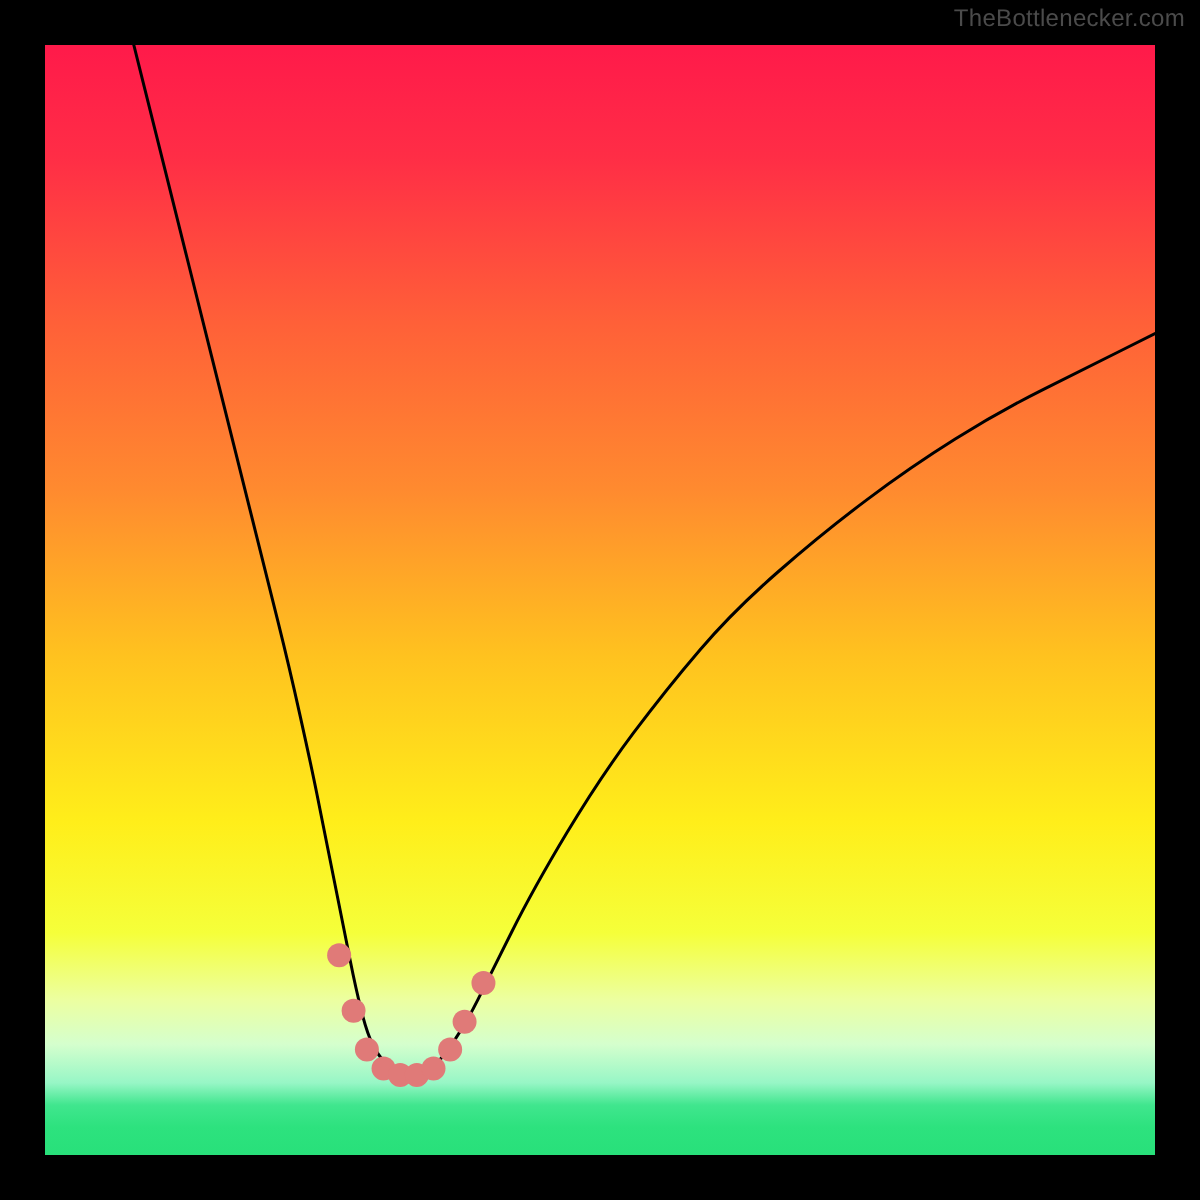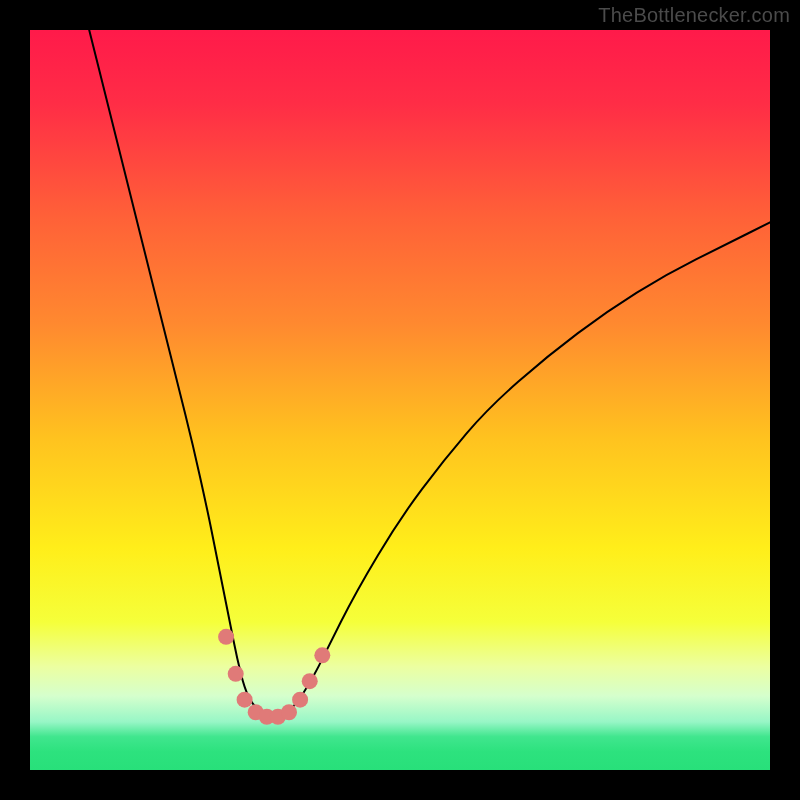--- a/index.html
+++ b/index.html
@@ -24,21 +24,21 @@
     top: 30px;
     width: 740px;
     height: 740px;
     overflow: hidden;
   }
   .watermark {
     position: absolute;
     top: 4px;
     right: 10px;
     font-family: Arial, Helvetica, sans-serif;
-    font-size: 20px;
+    font-size: 16px;
     color: #4b4b4b;
     letter-spacing: 0.2px;
     font-weight: 500;
   }
   svg {
     display: block;
   }
 </style>
 </head>
 <body>

